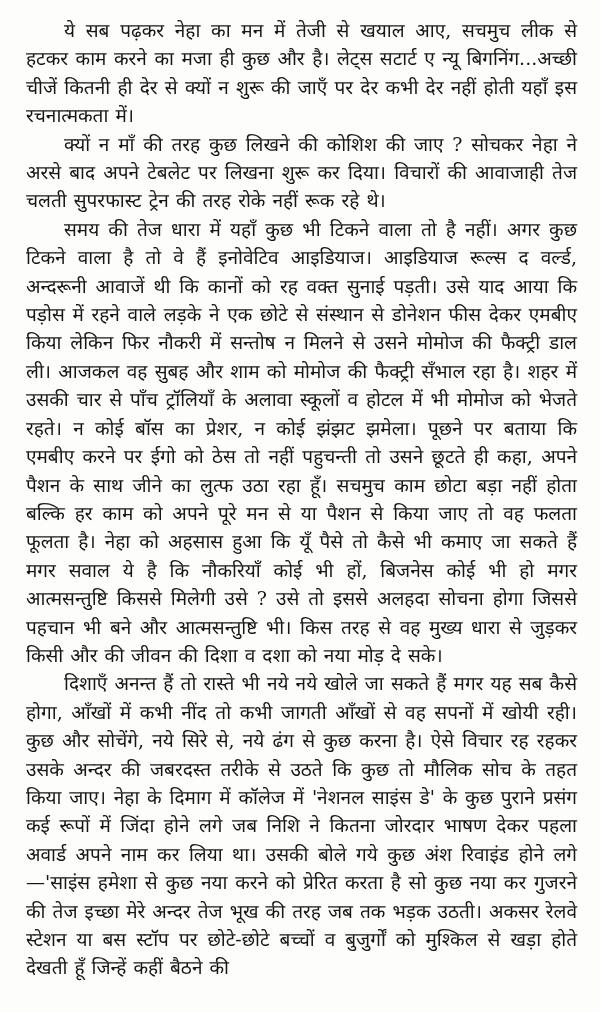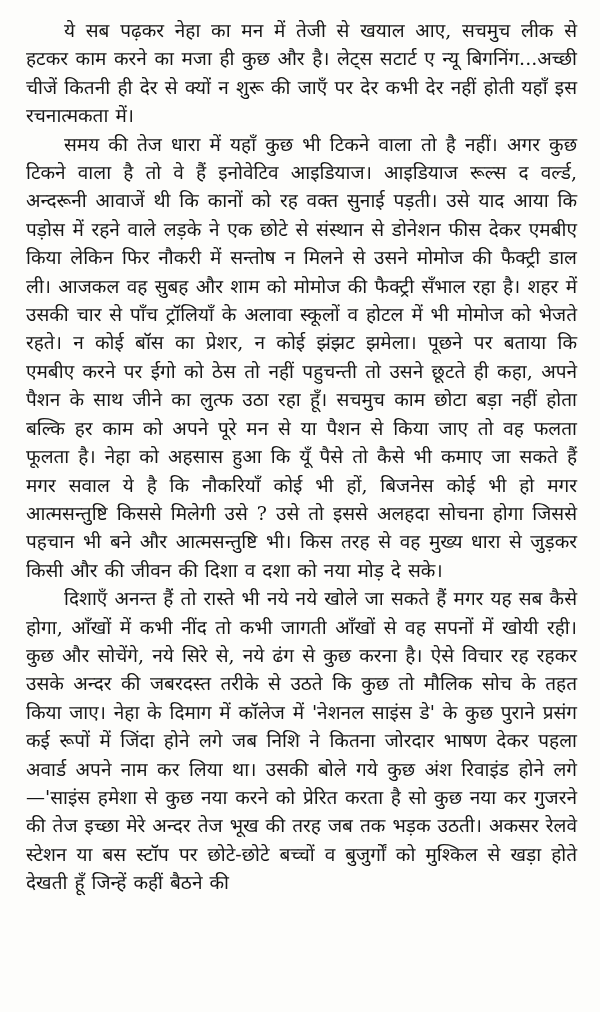--- a/index.html
+++ b/index.html
@@ -39,17 +39,18 @@
   .footer .sep {
     padding: 0 4px;
   }
 </style>
 </head>
 <body>
 
 <div class="page">
   <div class="body-text">
     <p>ये सब पढ़कर नेहा का मन में तेजी से खयाल आए, सचमुच लीक से हटकर काम करने का मजा ही कुछ और है। लेट्स सटार्ट ए न्यू बिगनिंग...अच्छी चीजें कितनी ही देर से क्यों न शुरू की जाएँ पर देर कभी देर नहीं होती यहाँ इस रचनात्मकता में।</p>
+    <p>क्यों न माँ की तरह कुछ लिखने की कोशिश की जाए ? सोचकर नेहा ने अरसे बाद अपने टेबलेट पर लिखना शुरू कर दिया। विचारों की आवाजाही तेज चलती सुपरफास्ट ट्रेन की तरह रोके नहीं रूक रहे थे।</p>
     <p>समय की तेज धारा में यहाँ कुछ भी टिकने वाला तो है नहीं। अगर कुछ टिकने वाला है तो वे हैं इनोवेटिव आइडियाज। आइडियाज रूल्स द वर्ल्ड, अन्दरूनी आवाजें थी कि कानों को रह वक्त सुनाई पड़ती। उसे याद आया कि पड़ोस में रहने वाले लड़के ने एक छोटे से संस्थान से डोनेशन फीस देकर एमबीए किया लेकिन फिर नौकरी में सन्तोष न मिलने से उसने मोमोज की फैक्ट्री डाल ली। आजकल वह सुबह और शाम को मोमोज की फैक्ट्री सँभाल रहा है। शहर में उसकी चार से पाँच ट्रॉलियाँ के अलावा स्कूलों व होटल में भी मोमोज को भेजते रहते। न कोई बॉस का प्रेशर, न कोई झंझट झमेला। पूछने पर बताया कि एमबीए करने पर ईगो को ठेस तो नहीं पहुचन्ती तो उसने छूटते ही कहा, अपने पैशन के साथ जीने का लुत्फ उठा रहा हूँ। सचमुच काम छोटा बड़ा नहीं होता बल्कि हर काम को अपने पूरे मन से या पैशन से किया जाए तो वह फलता फूलता है। नेहा को अहसास हुआ कि यूँ पैसे तो कैसे भी कमाए जा सकते हैं मगर सवाल ये है कि नौकरियाँ कोई भी हों, बिजनेस कोई भी हो मगर आत्मसन्तुष्टि किससे मिलेगी उसे ? उसे तो इससे अलहदा सोचना होगा जिससे पहचान भी बने और आत्मसन्तुष्टि भी। किस तरह से वह मुख्य धारा से जुड़कर किसी और की जीवन की दिशा व दशा को नया मोड़ दे सके।</p>
     <p>दिशाएँ अनन्त हैं तो रास्ते भी नये नये खोले जा सकते हैं मगर यह सब कैसे होगा, आँखों में कभी नींद तो कभी जागती आँखों से वह सपनों में खोयी रही। कुछ और सोचेंगे, नये सिरे से, नये ढंग से कुछ करना है। ऐसे विचार रह रहकर उसके अन्दर की जबरदस्त तरीके से उठते कि कुछ तो मौलिक सोच के तहत किया जाए। नेहा के दिमाग में कॉलेज में 'नेशनल साइंस डे' के कुछ पुराने प्रसंग कई रूपों में जिंदा होने लगे जब निशि ने कितना जोरदार भाषण देकर पहला अवार्ड अपने नाम कर लिया था। उसकी बोले गये कुछ अंश रिवाइंड होने लगे—'साइंस हमेशा से कुछ नया करने को प्रेरित करता है सो कुछ नया कर गुजरने की तेज इच्छा मेरे अन्दर तेज भूख की तरह जब तक भड़क उठती। अकसर रेलवे स्टेशन या बस स्टॉप पर छोटे-छोटे बच्चों व बुजुर्गों को मुश्किल से खड़ा होते देखती हूँ जिन्हें कहीं बैठने की</p>
   </div>
 
 </div>
 
 </body></html>

